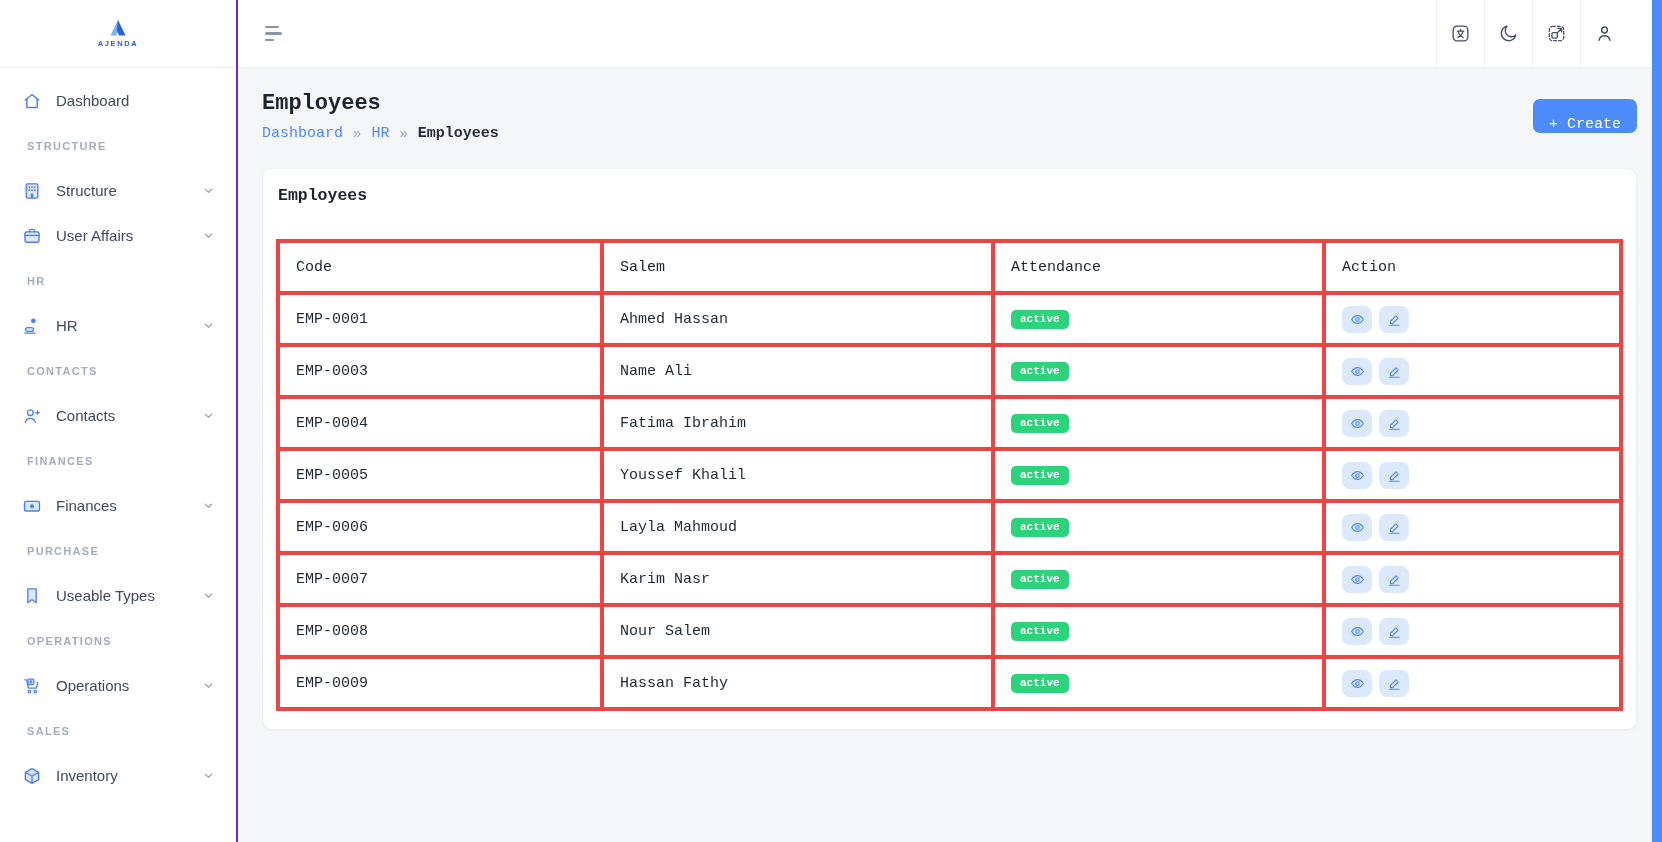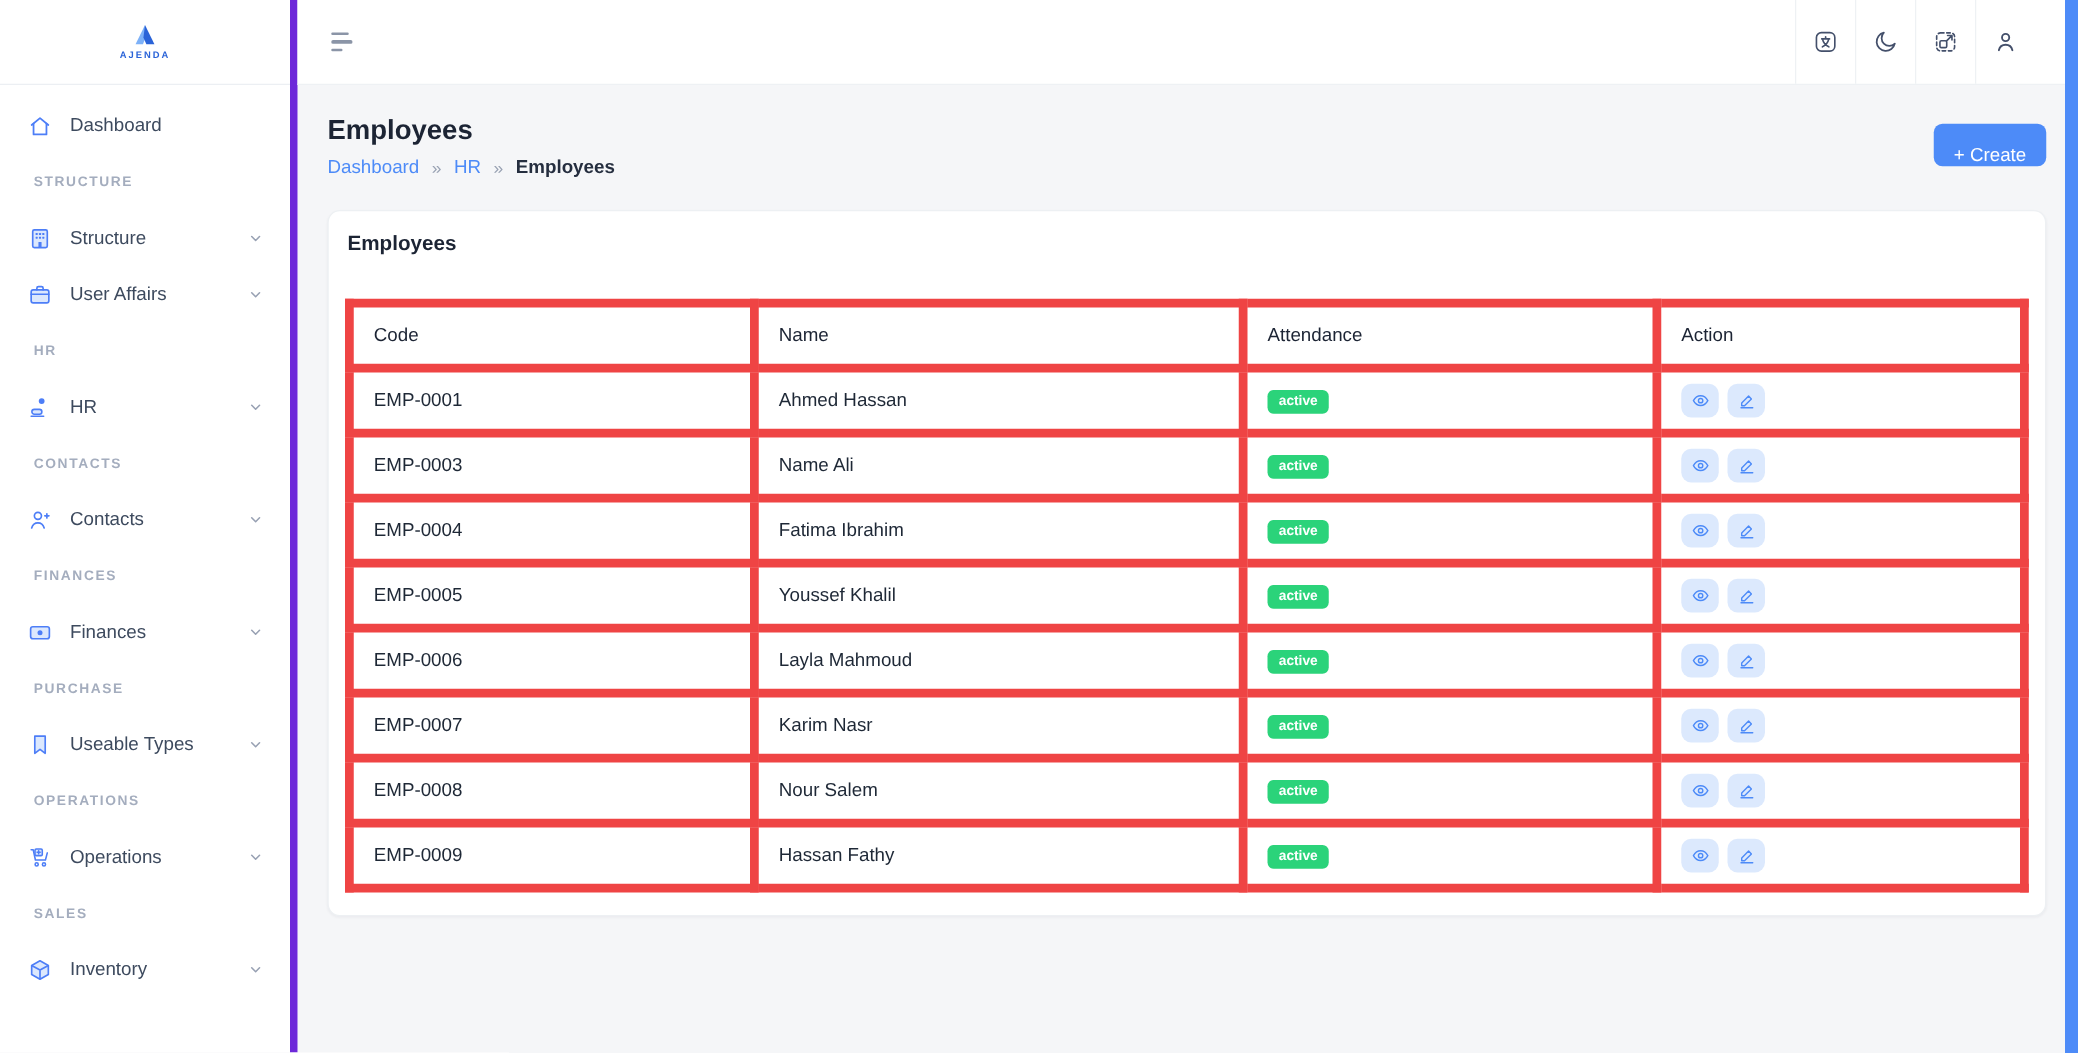--- a/index.html
+++ b/index.html
@@ -5,21 +5,21 @@
   * { box-sizing: border-box; margin: 0; padding: 0; }
   html, body { width: 1662px; height: 842px; overflow: hidden; }
   body {
     font-family: "Liberation Sans", sans-serif;
     background: #f5f6f8;
     color: #1e2836;
   }
   .app { display: flex; width: 1662px; height: 842px; }
 
   
-  .sidebar { width: 238px; flex-shrink: 0; background: #fff; border-right: 6px solid #6d28d9; }
+  .sidebar { width: 238px; flex-shrink: 0; background: #fff; border-right: 2px solid #6d28d9; }
   .sidebar-header {
     height: 68px; border-bottom: 1px solid #eceff3;
     display: flex; flex-direction: column; align-items: center; justify-content: center; gap: 2px;
     cursor: pointer;
   }
   .logo-mark { width: 24px; height: 18px; display: block; }
   .logo-text { font-size: 7.5px; font-weight: 700; color: #2a63d8; letter-spacing: 1.6px; }
   .sidebar-nav { padding-top: 10px; }
   .nav-item { height: 45px; display: flex; align-items: center; padding: 0 20px 0 22px; cursor: pointer; }
   .nav-icon { width: 20px; height: 20px; margin-right: 14px; flex-shrink: 0; }
@@ -36,40 +36,40 @@
   .main { flex: 1; display: flex; flex-direction: column; min-width: 0; }
   .topbar { height: 68px; background: #fff; border-bottom: 1px solid #eef1f4; display: flex; align-items: center; flex-shrink: 0; }
   .hamburger { margin-left: 27px; background: none; border: none; cursor: pointer; display: flex; flex-direction: column; gap: 4px; align-items: flex-start; }
   .hl { display: block; height: 2.5px; border-radius: 2px; background: #8b95a7; }
   .hl1 { width: 14px; } .hl2 { width: 17px; } .hl3 { width: 9px; }
   .topbar-right { margin-left: auto; display: flex; height: 100%; margin-right: 34px; }
   .tb-cell { width: 48px; height: 100%; border-left: 1px solid #eef1f4; display: flex; align-items: center; justify-content: center; background: none; border-top: none; border-right: none; border-bottom: none; cursor: pointer; }
   .tb-cell svg { width: 21px; height: 21px; display: block; }
 
   
-  .content { flex: 1; padding: 25px 25px 0 24px; overflow: hidden; }
+  .content { flex: 1; padding: 25px 25px 0 24px; overflow: hidden; font-family: Liberation Mono, monospace; }
   .page-head { display: flex; align-items: flex-start; justify-content: space-between; }
   .page-title { font-size: 22px; font-weight: 700; color: #1c2434; line-height: 1; }
   .breadcrumb { margin-top: 10px; font-size: 15px; display: flex; align-items: center; gap: 10px; }
   .bc-link { color: #4d8bf8; cursor: pointer; }
   .bc-sep { color: #99a2b3; font-size: 14px; }
   .bc-current { color: #252e3f; font-weight: 600; }
   .create-btn {
     margin-top: 6px; background: #4d8bf8; color: #fff; border: none; border-radius: 7px;
     height: 34px; padding: 17px 16px; font-size: 15px; font-family: inherit; cursor: pointer;
   }
 
   
   .card {
     margin-top: 26px; background: #fff; border: 1px solid #edf0f3; border-radius: 10px;
     padding: 17px 13px 18px; box-shadow: 0 1px 2px rgba(16,24,40,.04);
   }
   .card-title { font-size: 16.5px; font-weight: 700; color: #1c2434; margin-left: 2px; line-height: 19px; }
   .emp-table { width: 100%; border-collapse: collapse; margin-top: 34px; table-layout: fixed; }
-  .emp-table th, .emp-table td { border: 7px solid #ef4444; height: 52px; padding: 0 16px; text-align: left; vertical-align: middle; font-size: 15px; }
+  .emp-table th, .emp-table td { border: 4px solid #ef4444; height: 52px; padding: 0 16px; text-align: left; vertical-align: middle; font-size: 15px; }
   .emp-table th { font-weight: 500; color: #1c2434; }
   .emp-table td { font-weight: 500; color: #1e2836; }
   .badge {
     display: inline-block; background: #2bd37a; color: #fff; font-size: 11px; font-weight: 700;
     padding: 4px 9px; border-radius: 5px; line-height: 1;
   }
   .act-btn {
     width: 30px; height: 27px; border: none; border-radius: 8px; background: #dce9fd;
     display: inline-flex; align-items: center; justify-content: center; cursor: pointer; margin-right: 7px;
   }
@@ -317,21 +317,21 @@
         <table class="emp-table">
           <colgroup>
             <col style="width:324px">
               <col style="width:391px">
               <col style="width:331px">
               <col>
           </colgroup>
           <thead>
             <tr>
               <th>Code</th>
-              <th>Name</th>
+              <th>Salem</th>
               <th>Attendance</th>
               <th>Action</th>
             </tr>
           </thead>
           <tbody id="table-body">
   <tr>
     <td>EMP-0001</td>
     <td>Ahmed Hassan</td>
     <td><span class="badge">active</span></td>
     <td><button class="act-btn">

